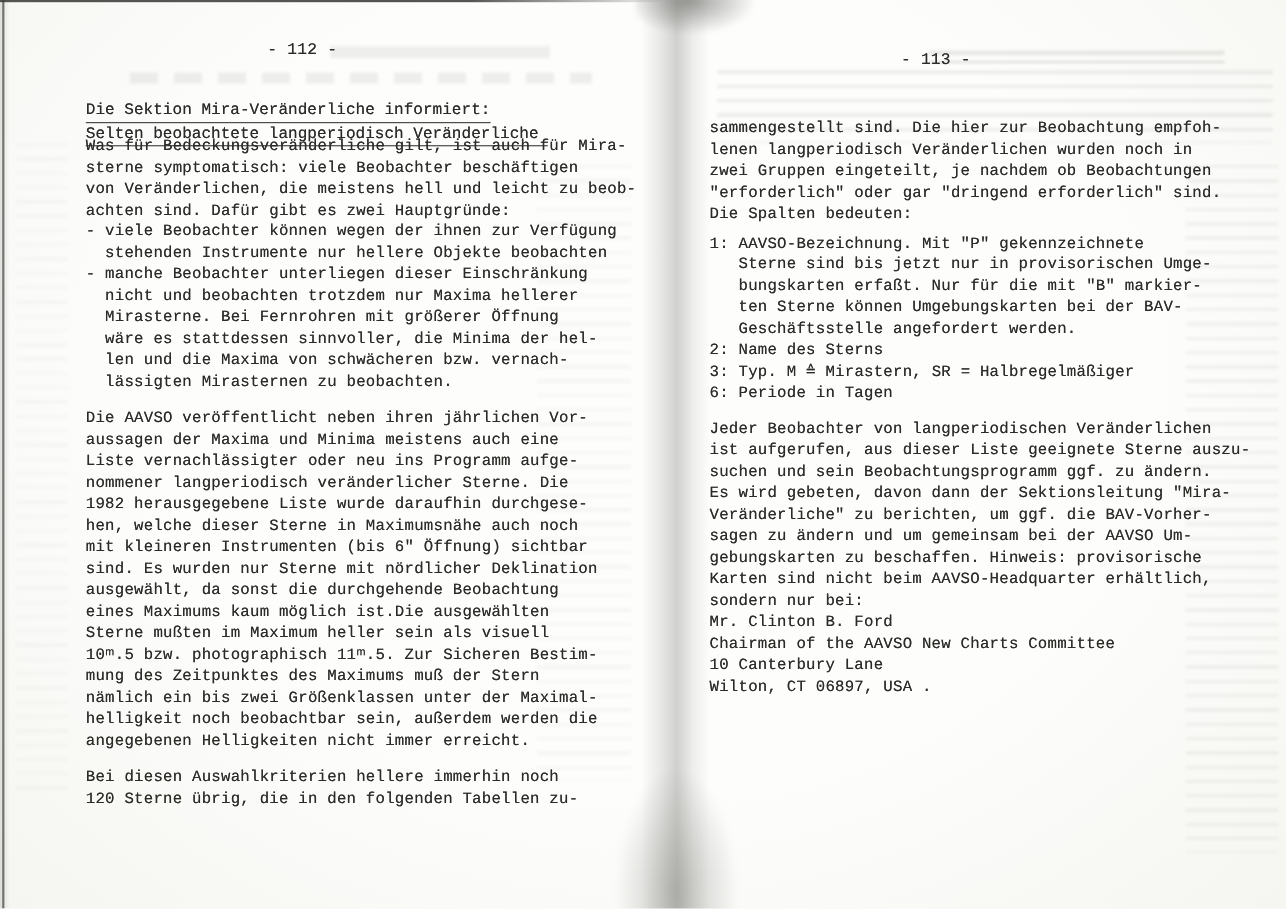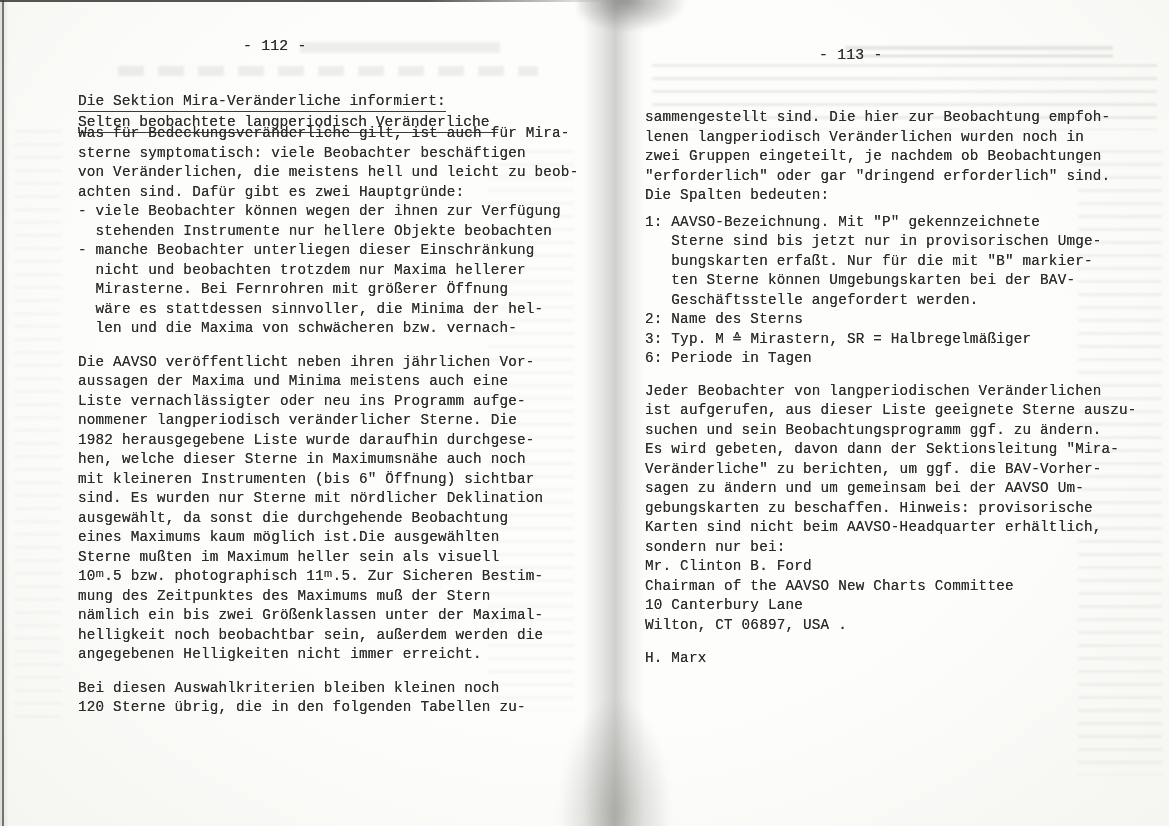--- a/index.html
+++ b/index.html
@@ -91,41 +91,42 @@
           <div class="tline">sterne symptomatisch: viele Beobachter beschäftigen</div>
           <div class="tline">von Veränderlichen, die meistens hell und leicht zu beob-</div>
           <div class="tline">achten sind. Dafür gibt es zwei Hauptgründe:</div>
           <div class="tline">- viele Beobachter können wegen der ihnen zur Verfügung</div>
           <div class="tline">  stehenden Instrumente nur hellere Objekte beobachten</div>
           <div class="tline">- manche Beobachter unterliegen dieser Einschränkung</div>
           <div class="tline">  nicht und beobachten trotzdem nur Maxima hellerer</div>
           <div class="tline">  Mirasterne. Bei Fernrohren mit größerer Öffnung</div>
           <div class="tline">  wäre es stattdessen sinnvoller, die Minima der hel-</div>
           <div class="tline">  len und die Maxima von schwächeren bzw. vernach-</div>
+          <div class="tline">  lässigten Mirasternen zu beobachten.</div>
         </div>
       <div class="para m14">
           <div class="tline">Die AAVSO veröffentlicht neben ihren jährlichen Vor-</div>
           <div class="tline">aussagen der Maxima und Minima meistens auch eine</div>
           <div class="tline">Liste vernachlässigter oder neu ins Programm aufge-</div>
           <div class="tline">nommener langperiodisch veränderlicher Sterne. Die</div>
           <div class="tline">1982 herausgegebene Liste wurde daraufhin durchgese-</div>
           <div class="tline">hen, welche dieser Sterne in Maximumsnähe auch noch</div>
           <div class="tline">mit kleineren Instrumenten (bis 6" Öffnung) sichtbar</div>
           <div class="tline">sind. Es wurden nur Sterne mit nördlicher Deklination</div>
           <div class="tline">ausgewählt, da sonst die durchgehende Beobachtung</div>
           <div class="tline">eines Maximums kaum möglich ist.Die ausgewählten</div>
           <div class="tline">Sterne mußten im Maximum heller sein als visuell</div>
           <div class="tline">10ᵐ.5 bzw. photographisch 11ᵐ.5. Zur Sicheren Bestim-</div>
           <div class="tline">mung des Zeitpunktes des Maximums muß der Stern</div>
           <div class="tline">nämlich ein bis zwei Größenklassen unter der Maximal-</div>
           <div class="tline">helligkeit noch beobachtbar sein, außerdem werden die</div>
           <div class="tline">angegebenen Helligkeiten nicht immer erreicht.</div>
         </div>
       <div class="para m14">
-          <div class="tline">Bei diesen Auswahlkriterien bleiben kleinen noch</div>
+          <div class="tline">Bei diesen Auswahlkriterien hellere immerhin noch</div>
           <div class="tline">120 Sterne übrig, die in den folgenden Tabellen zu-</div>
         </div>
     </div>
   </div>
 
   <div class="page page-right scan-text">
     <div class="pagenum">- 113 -</div>
     <div class="textbody">
       <div class="para">
           <div class="tline">sammengestellt sind. Die hier zur Beobachtung empfoh-</div>
@@ -154,17 +155,16 @@
           <div class="tline">gebungskarten zu beschaffen. Hinweis: provisorische</div>
           <div class="tline">Karten sind nicht beim AAVSO-Headquarter erhältlich,</div>
           <div class="tline">sondern nur bei:</div>
         </div>
       <div class="para">
           <div class="tline">Mr. Clinton B. Ford</div>
           <div class="tline">Chairman of the AAVSO New Charts Committee</div>
           <div class="tline">10 Canterbury Lane</div>
           <div class="tline">Wilton, CT 06897, USA .</div>
         </div>
-      <div class="para sig">H. Marx</div>
     </div>
   </div>
 
 </div>
 
 </body></html>

